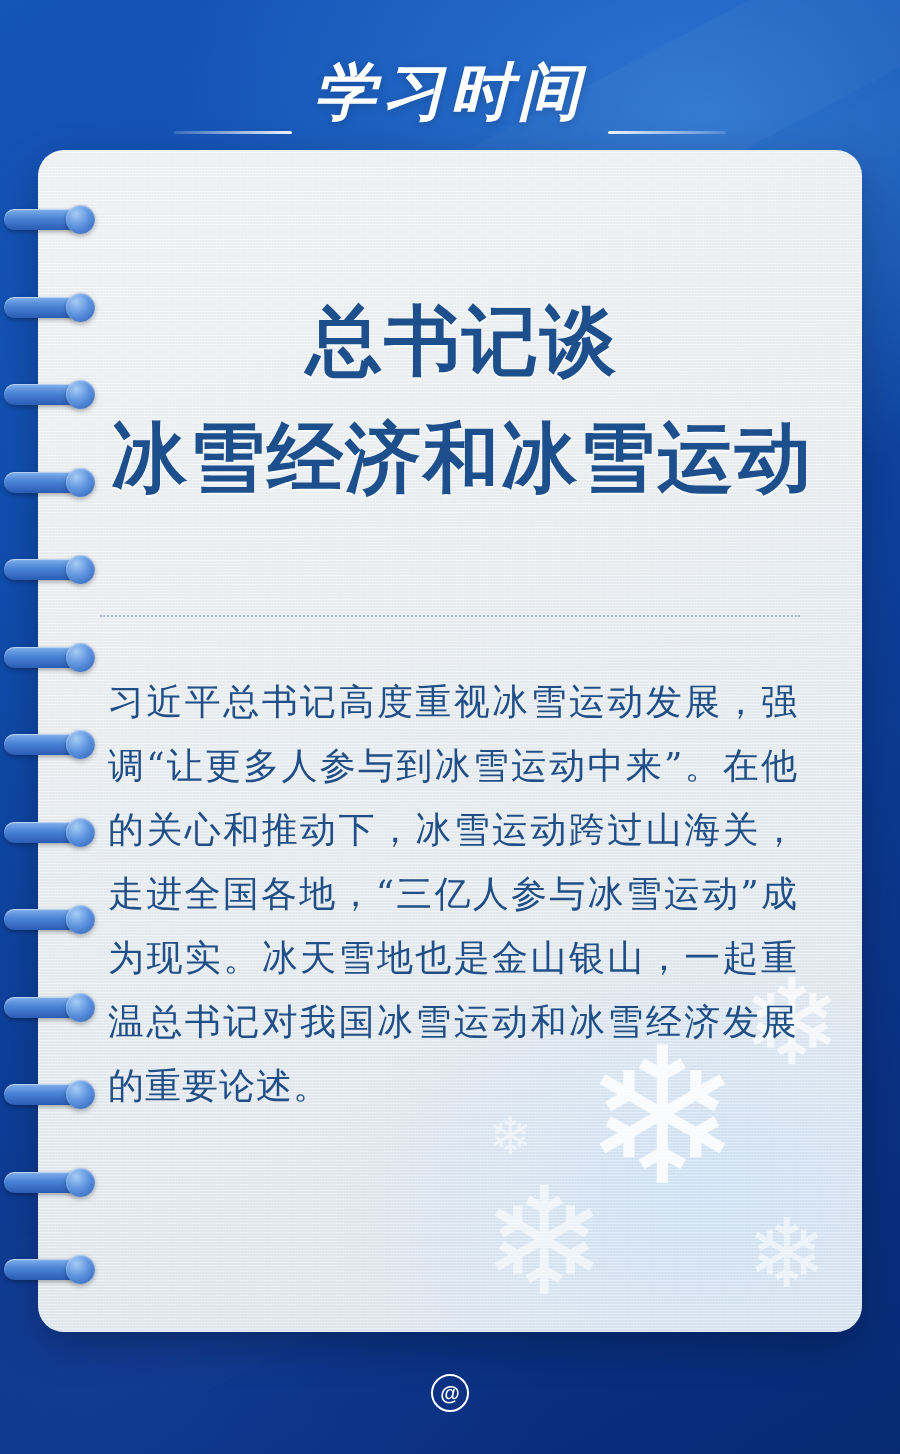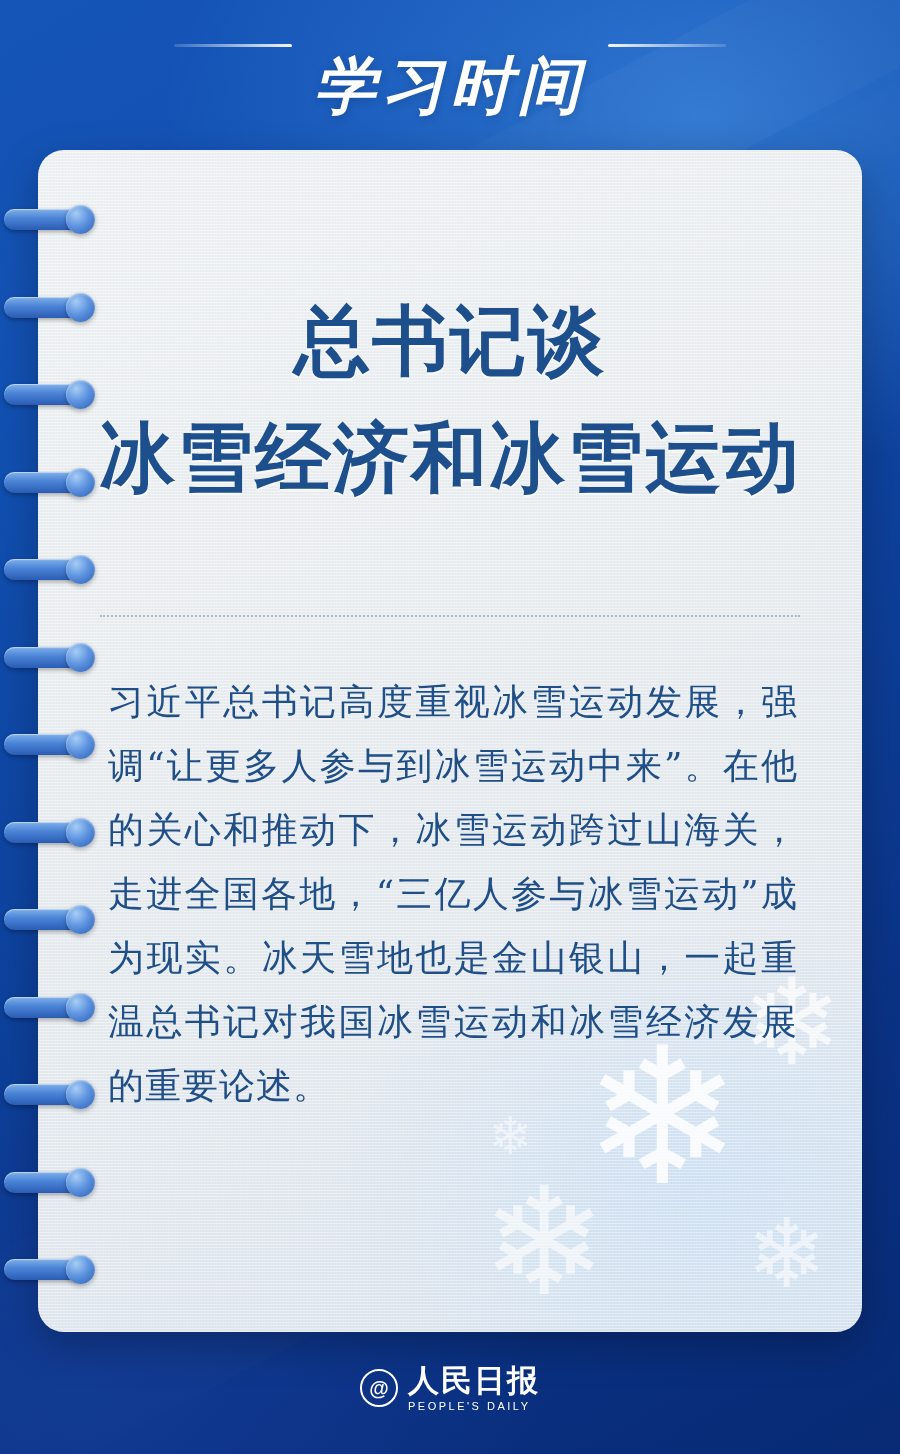--- a/index.html
+++ b/index.html
@@ -37,21 +37,21 @@
   .streak-3 { width: 1100px; height: 220px; left: -200px; top: 1080px; opacity: .14; }
 
   
   .title-row {
     position: absolute;
     top: 44px;
     left: 0;
     width: 900px;
     height: 90px;
     display: flex;
-    align-items: flex-start;
+    align-items: flex-end;
     justify-content: center;
     gap: 22px;
   }
   .title-rule {
     width: 118px;
     height: 3px;
     background: linear-gradient(90deg, rgba(255,255,255,0.15), rgba(255,255,255,0.95));
     border-radius: 2px;
   }
   .title-rule.right {
@@ -142,21 +142,21 @@
     width: 29px;
     height: 29px;
     border-radius: 50%;
     background: radial-gradient(circle at 35% 30%, #a7cdf5 0%, #5f95e0 45%, #2b5db5 100%);
     box-shadow: 0 2px 5px rgba(0,0,0,0.3), inset 0 1px 2px rgba(255,255,255,0.55);
   }
 
   
   .headline {
     position: absolute;
-    left: 0;
+    left: 12px;
     top: 145px;
     width: 824px;
     text-align: center;
   }
   .headline-line {
     font-family: "DejaVu Serif", serif;
     font-weight: 700;
     color: #1c4f8c;
     letter-spacing: 2px;
     line-height: 1.22;
@@ -313,19 +313,15 @@
         <div class="cap"></div>
       </div>
       <div class="ring">
         <div class="bar"></div>
         <div class="cap"></div>
       </div>
     </div>
 
   <div class="footer">
     <div class="logo-at">@</div>
-    <div class="logo-text">
-      <div class="logo-cn">人民日报</div>
-      <div class="logo-en">PEOPLE'S DAILY</div>
-    </div>
   </div>
 
 </div>
 
 </body></html>

